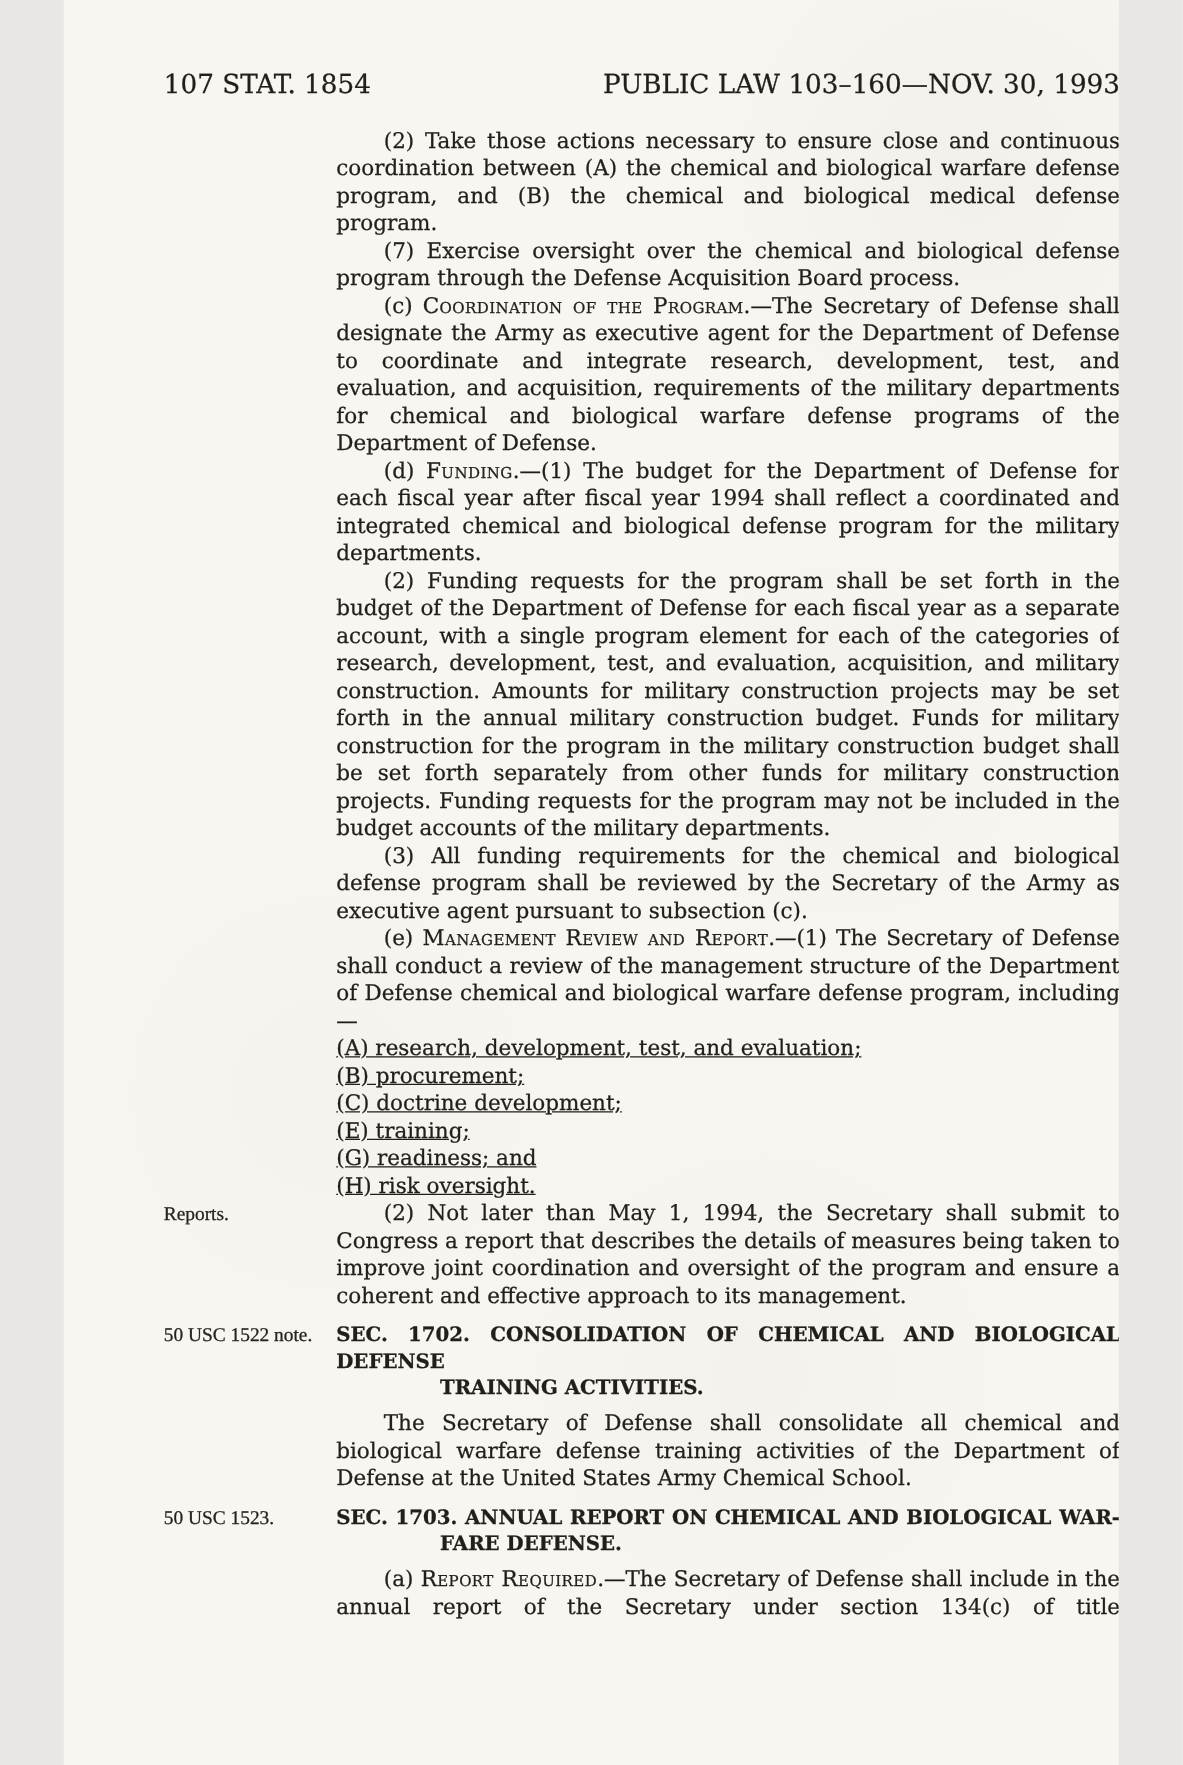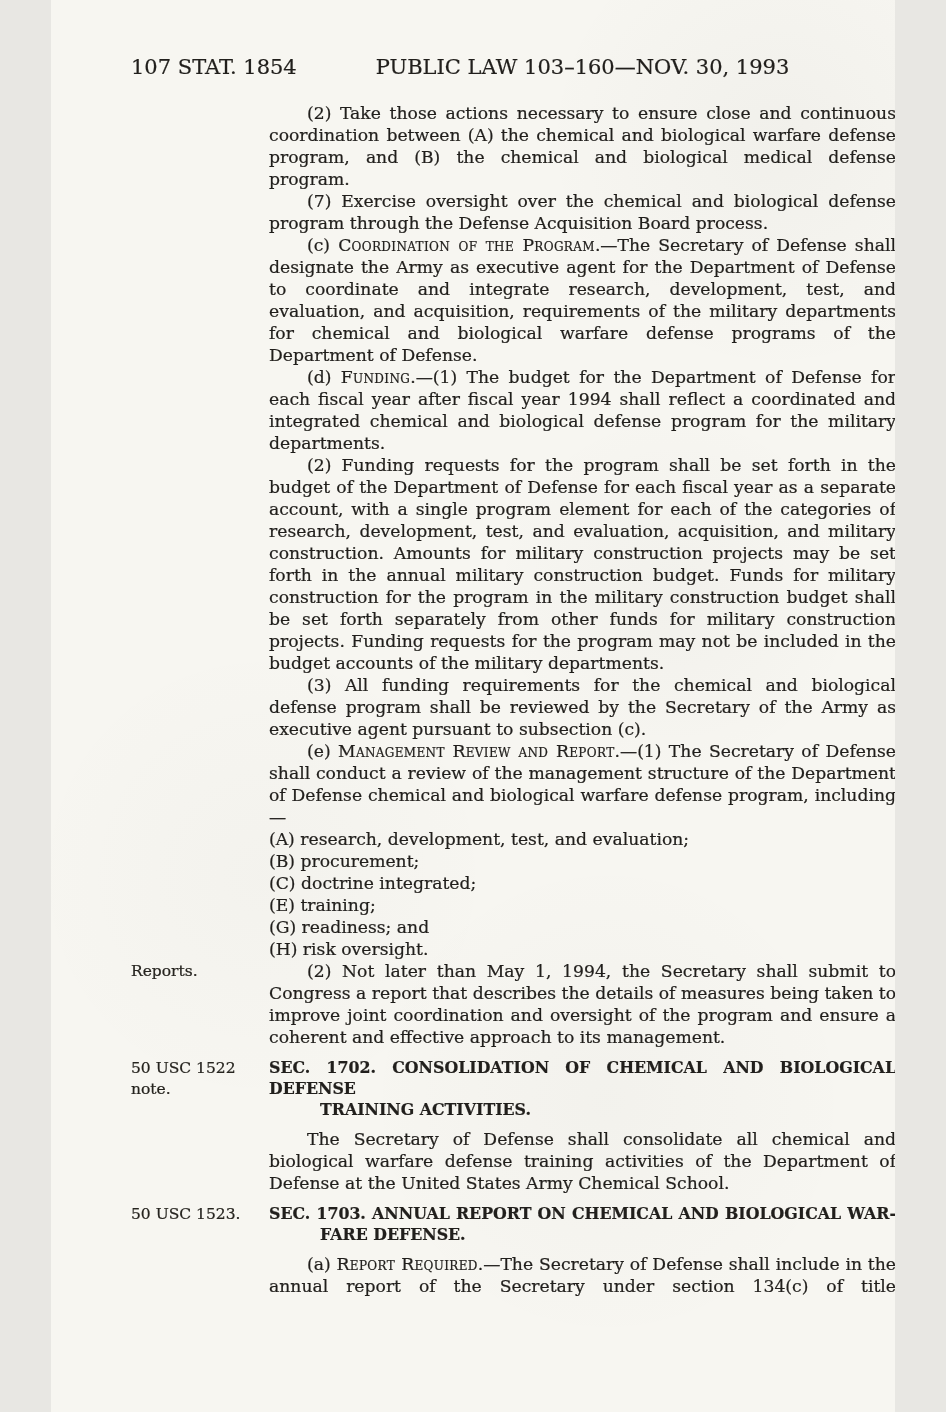--- a/index.html
+++ b/index.html
@@ -31,73 +31,75 @@
     font-size: 21px;
     line-height: 26px;
     white-space: nowrap;
   }
   .stat-num { position: absolute; left: 0; top: 0; }
   .law-title {
     position: absolute;
     left: 138px;   
     top: 0;
     width: 627px;
-    text-align: center;
+    text-align: right;
   }
   .content {
     position: absolute;
     left: 218px;
     top: 102px;
     width: 627px;
     font-size: 17.2px;
     line-height: 22px;
     text-align: justify;
   }
   .content p { margin: 0; }
   .p  { text-indent: 38px; }
   .deep { margin-left: 37px; }
   .item {
     margin-left: 82px;
     text-indent: 0;
     text-align: left;
+    text-decoration: underline;
   }
   .sc {
     font-variant: small-caps;
     letter-spacing: 0.02em;
   }
   .cont-last { text-align-last: justify; }
   .sec-heading {
     margin: 9px 0 8px 0;
     font-weight: bold;
     font-size: 15.8px;
     line-height: 21px;
     text-align: left;
   }
   .sec-heading .l1 {
     display: block;
     text-align: justify;
     text-align-last: justify;
   }
   .sec-heading .l2 {
     display: block;
-    margin-left: 51px;
+    margin-left: 83px;
   }
   .rel { position: relative; }
   .margin-note {
     position: absolute;
     left: -138px;
     top: 1px;
     width: 120px;
     font-weight: normal;
     font-size: 15.5px;
     line-height: 21px;
     text-align: left;
     text-indent: 0;
     text-align-last: left;
     color: #26241f;
+    font-family: Liberation Serif, serif;
   }
 </style>
 </head>
 <body>
 
 <div class="page">
 
   <div class="running-head">
     <span class="stat-num">107 STAT. 1854</span>
     <span class="law-title">PUBLIC LAW 103–160—NOV. 30, 1993</span>
@@ -114,21 +116,21 @@
     <p class="p"><span>(d) </span><span class="sc">Funding</span><span>.—(1) The budget for the Department of Defense for each fiscal year after fiscal year 1994 shall reflect a coordinated and integrated chemical and biological defense program for the military departments.</span></p>
 
     <p class="p">(2) Funding requests for the program shall be set forth in the budget of the Department of Defense for each fiscal year as a separate account, with a single program element for each of the categories of research, development, test, and evaluation, acquisition, and military construction. Amounts for military construction projects may be set forth in the annual military construction budget. Funds for military construction for the program in the military construction budget shall be set forth separately from other funds for military construction projects. Funding requests for the program may not be included in the budget accounts of the military departments.</p>
 
     <p class="p">(3) All funding requirements for the chemical and biological defense program shall be reviewed by the Secretary of the Army as executive agent pursuant to subsection (c).</p>
 
     <p class="p"><span>(e) </span><span class="sc">Management Review and Report</span><span>.—(1) The Secretary of Defense shall conduct a review of the management structure of the Department of Defense chemical and biological warfare defense program, including—</span></p>
 
     <p class="item">(A) research, development, test, and evaluation;</p>
     <p class="item">(B) procurement;</p>
-    <p class="item">(C) doctrine integrated;</p>
+    <p class="item">(C) doctrine development;</p>
     <p class="item">(E) training;</p>
     <p class="item">(G) readiness; and</p>
     <p class="item">(H) risk oversight.</p>
 
     <p class="p rel"><span class="margin-note">Reports.</span><span>(2) Not later than May 1, 1994, the Secretary shall submit to Congress a report that describes the details of measures being taken to improve joint coordination and oversight of the program and ensure a coherent and effective approach to its management.</span></p>
 
     <h3 class="sec-heading rel">
         <span class="margin-note">50 USC 1522 note.</span>
         <span class="l1">SEC. 1702. CONSOLIDATION OF CHEMICAL AND BIOLOGICAL DEFENSE</span>
         <span class="l2">TRAINING ACTIVITIES.</span>

